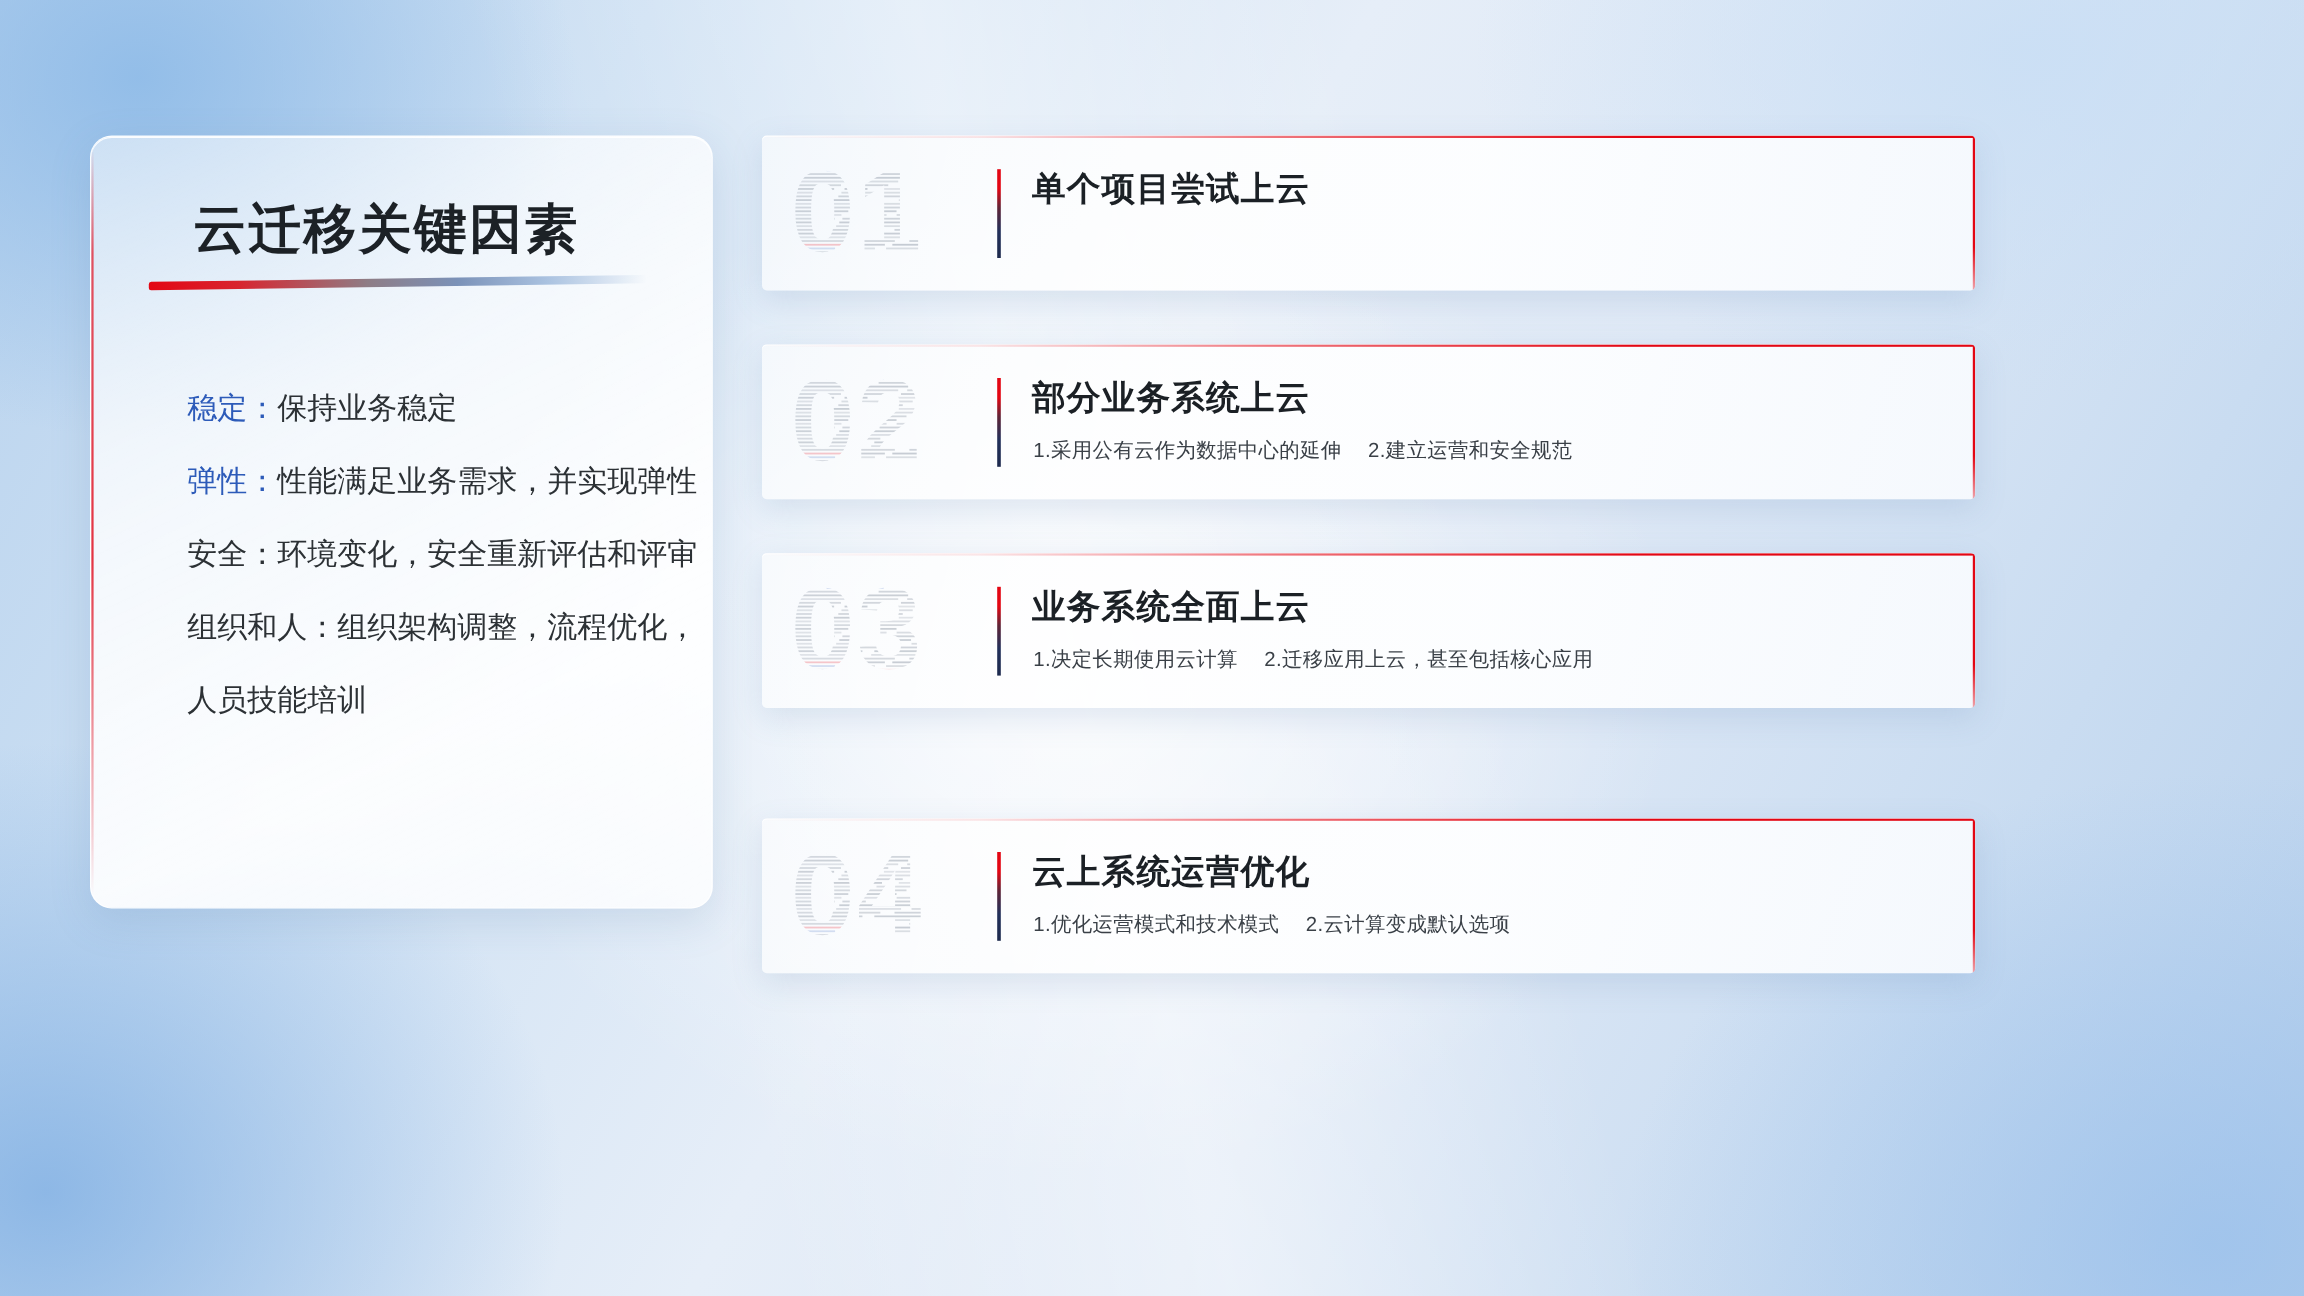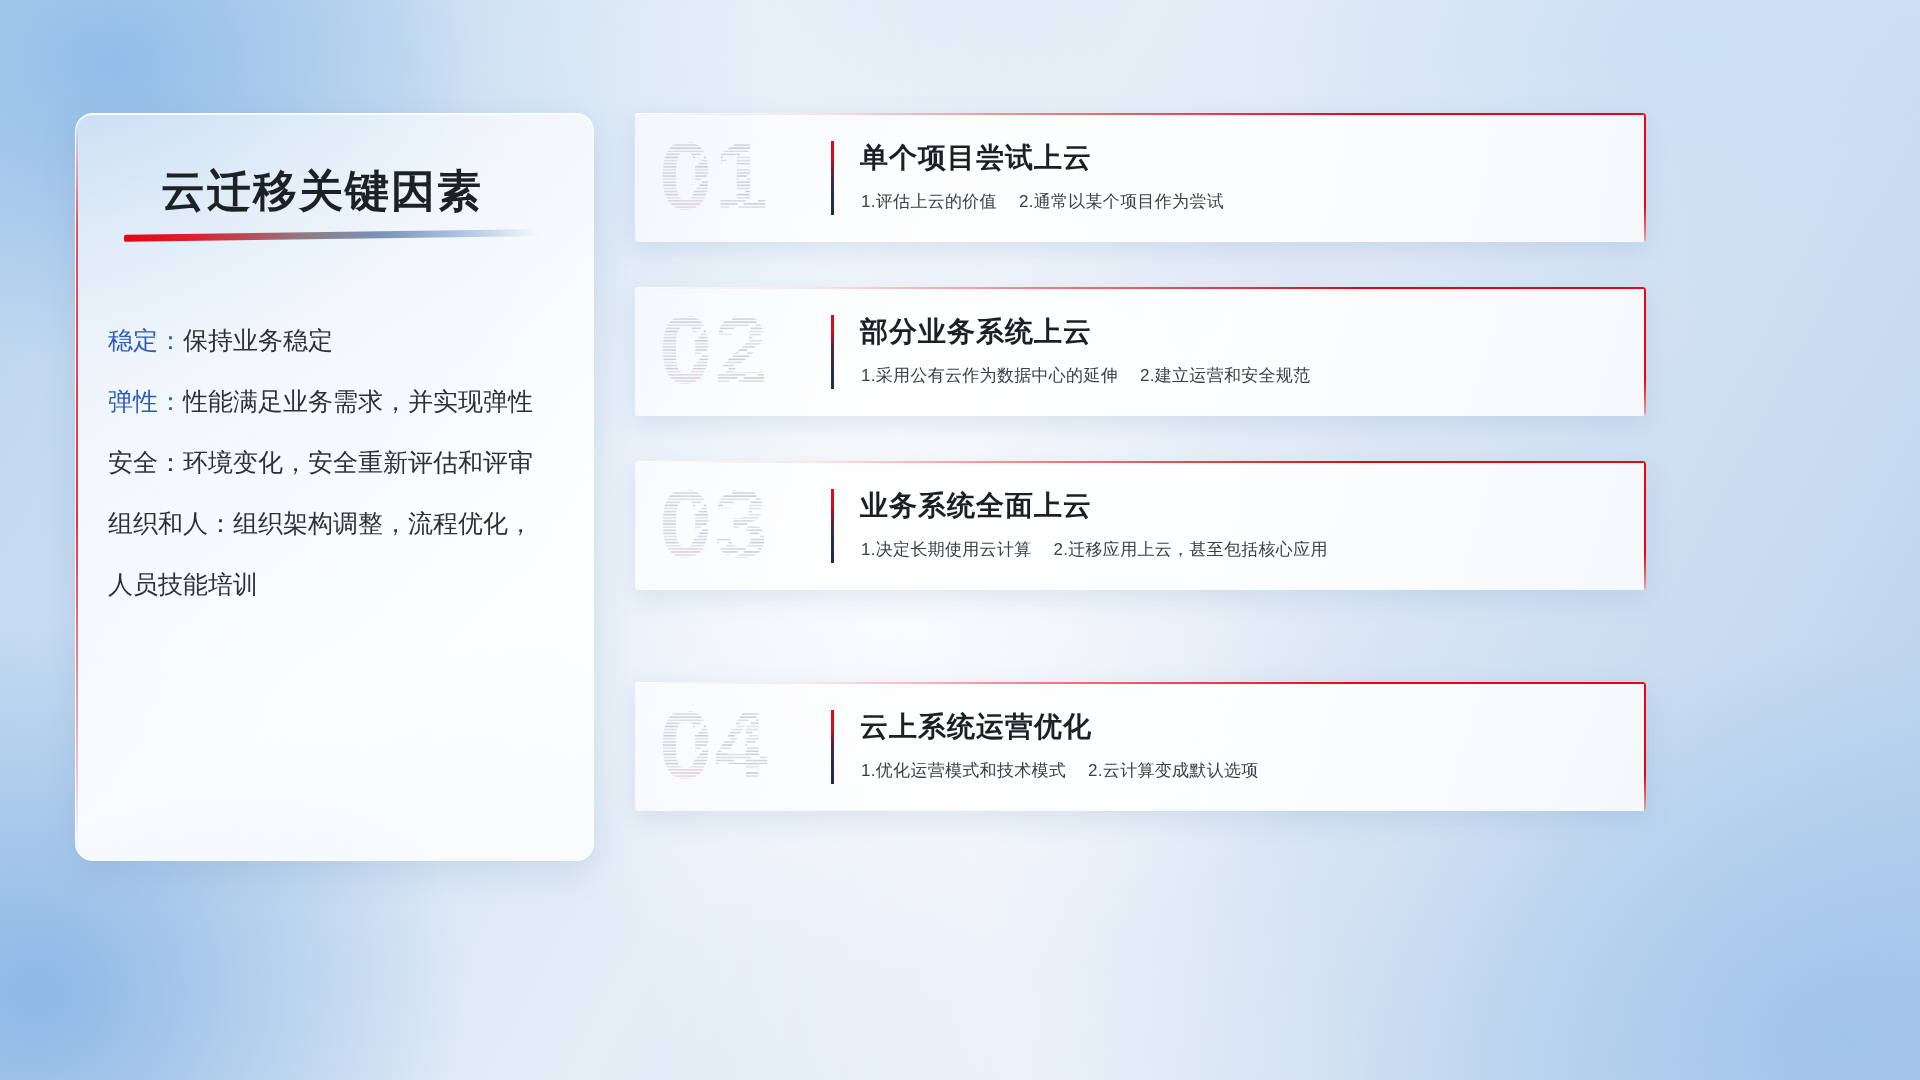--- a/index.html
+++ b/index.html
@@ -34,21 +34,21 @@
   }
   .bg-sweep {
     background:linear-gradient(76deg, rgba(255,255,255,0) 30%, rgba(255,255,255,.42) 47%, rgba(255,255,255,0) 63%);
   }
 
   
   #stage { position:absolute; inset:0; }
 
   
   #left-panel {
-    position:absolute; left:75px; top:113px; width:519px; height:748px;
+    position:absolute; left:75px; top:113px; width:519px; height:644px;
     border-radius:18px;
     background:linear-gradient(155deg, rgba(255,255,255,.50) 0%, rgba(255,255,255,.80) 38%, rgba(255,255,255,.92) 72%, rgba(255,255,255,.78) 100%);
     border:1px solid rgba(255,255,255,.85);
     box-shadow:0 10px 34px rgba(90,125,170,.18), inset 0 1px 0 rgba(255,255,255,.9);
     overflow:hidden;
   }
   #left-panel::before{
     content:""; position:absolute; left:0; top:10px; bottom:10px; width:2px;
     background:linear-gradient(180deg,rgba(226,30,46,0) 0%,rgba(226,30,46,.75) 14%,rgba(226,30,46,.9) 55%,rgba(226,30,46,.2) 92%,rgba(226,30,46,0) 100%);
   }
@@ -60,21 +60,21 @@
   #panel-underline {
     position:absolute; left:48px; top:118px; width:415px; height:7px;
     background:linear-gradient(90deg,#e30613 0%,#d8252f 18%,#8e7d86 44%,#7b92b8 62%,#aac2e0 80%,rgba(200,218,238,0) 100%);
     transform:skewY(-0.8deg);
     border-radius:2px;
   }
   #factor-list {
     position:absolute; left:32px; top:196px; right:20px;
   }
   .factor-row {
-    font-size:25px; line-height:61px; color:#2c3135; white-space:nowrap;
+    font-size:25px; line-height:61px; color:#2c3135; white-space:nowrap;margin-left:48px;
   }
   .factor-label { color:#2d5bb9; }
   .factor-label.plain { color:#2c3135; }
   .factor-text { color:#2c3135; }
 
   
   #cards { position:absolute; left:635px; top:113px; }
   .card {
     position:absolute; left:0; width:1011px; height:129px;
     border-radius:4px;
@@ -237,21 +237,20 @@
               <rect x="91.8" y="88.6" width="31.8" height="1.5" fill="#e30613" opacity="0.40"></rect>
               <rect x="0.0" y="91.7" width="60.1" height="1.5" fill="#6f7b8c" opacity="0.44"></rect>
               <rect x="67.8" y="91.7" width="43.1" height="1.5" fill="#6f7b8c" opacity="0.49"></rect>
               <rect x="0.0" y="94.8" width="54.4" height="1.5" fill="#6f7b8c" opacity="0.56"></rect>
               <rect x="65.2" y="94.8" width="37.4" height="1.5" fill="#6f7b8c" opacity="0.61"></rect>
             </g>
           </svg>
         </div>
         <div class="card-divider"></div>
         <h2 class="card-title">单个项目尝试上云</h2>
-        <p class="card-sub"><span>1.评估上云的价值</span><span class="gap"></span><span>2.通常以某个项目作为尝试</span></p>
       </article>
       <article class="card" style="top: 174px;">
         <div class="card-num">
           <svg viewBox="0 0 160 100" preserveAspectRatio="xMinYMid meet">
             <defs>
               <clipPath id="clip-02">
                 <text x="0" y="82" font-family="&quot;Liberation Sans&quot;, sans-serif" font-size="96" font-weight="bold" letter-spacing="2">02</text>
               </clipPath>
             </defs>
             <g clip-path="url(#clip-02)">

